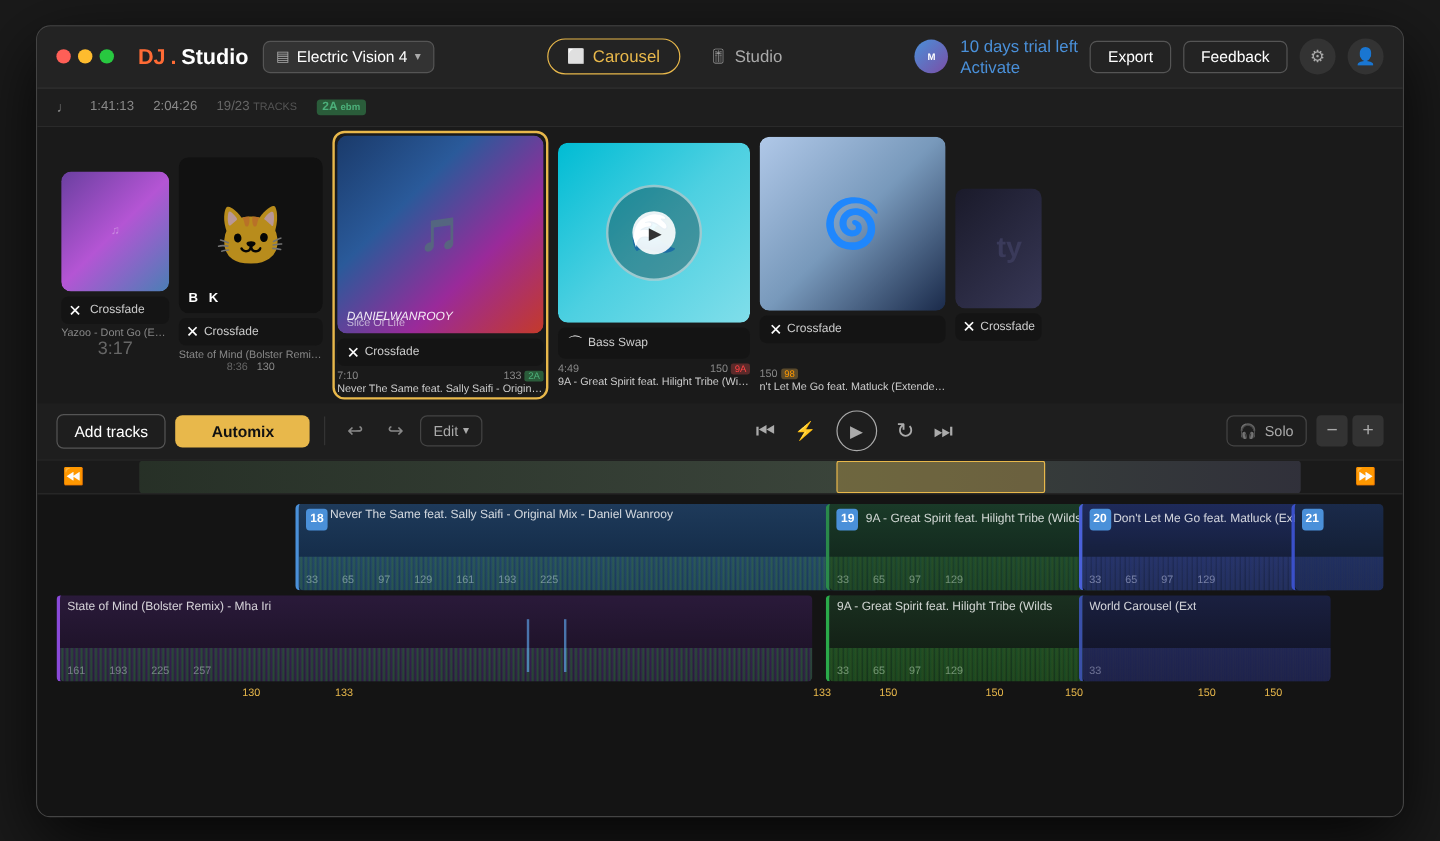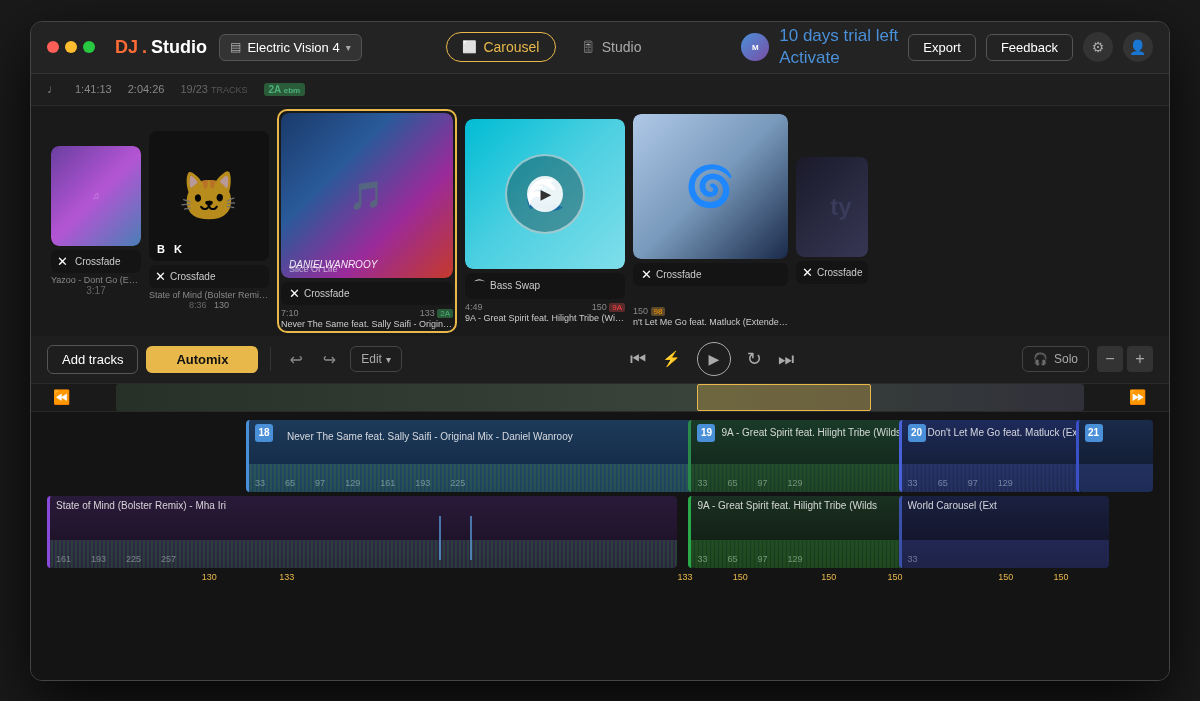--- a/index.html
+++ b/index.html
@@ -100,21 +100,21 @@
       border-radius: 50%;
       background: linear-gradient(135deg, #4a90d9, #7b4ea6);
       display: flex;
       align-items: center;
       justify-content: center;
       font-size: 8px;
       color: white;
       font-weight: bold;
     }
     .trial-text {
-      font-size: 17px;
+      font-size: 14px;
       color: #aaa;
       line-height: 1.3;
     }
     .trial-text span { color: #4a90d9; display: block; }
     .export-btn {
       background: transparent;
       border: 1px solid #555;
       border-radius: 6px;
       padding: 5px 14px;
       color: white;
@@ -508,21 +508,21 @@
         <div class="track-card-inner" style="height:100px">
           <div class="art-1" style="width:90px;height:100px;border-radius:8px;position:relative">
             <div style="position:absolute;inset:0;display:flex;align-items:center;justify-content:center;font-size:10px;color:rgba(255,255,255,0.3)">♫</div>
           </div>
         </div>
         <div class="transition-badge" style="bottom:auto;top:auto;transform:none;position:static;margin-top:4px;background:rgba(20,20,20,0.9);display:flex;flex-direction:row;padding:4px 6px;border-radius:6px">
           <span style="color:white;font-size:13px;margin-right:4px">✕</span>
           <span style="font-size:10px;color:#ccc">Crossfade</span>
         </div>
         <div style="font-size:9px;color:#888;margin-top:2px;white-space:nowrap;overflow:hidden;text-overflow:ellipsis">Yazoo - Dont Go (ENJOY DJS</div>
-        <div style="font-size:10px;color:#666">3:17</div>
+        <div style="font-size:15px;color:#666">3:17</div>
       </div>
 
       <div class="track-card" style="width:120px">
         <div class="track-card-inner" style="height:130px">
           <div style="width:120px;height:130px;background:#111;border-radius:8px;display:flex;align-items:center;justify-content:center;position:relative">
             <div style="font-size:48px;opacity:0.7">🐱</div>
             <div style="position:absolute;bottom:6px;left:8px;font-size:11px;color:white;font-weight:bold;letter-spacing:3px">B K</div>
           </div>
         </div>
         <div style="display:flex;flex-direction:row;align-items:center;gap:4px;margin-top:4px;background:rgba(20,20,20,0.9);border-radius:6px;padding:4px 6px">
@@ -647,21 +647,21 @@
       </div>
       <button class="timeline-nav-btn">⏩</button>
     </div>
 
 
     <div class="tracks-container">
 
       <div style="position:relative;height:72px">
 
         <div class="track-seg" style="left:18%;width:44%;background:linear-gradient(180deg,#1e3a5a 0%,#0f2540 100%);border-left:3px solid #4a90d9">
-          <div style="display:flex;align-items:flex-end;gap:14px">
+          <div style="display:flex;align-items:flex-start;gap:2px">
             <div style="background:#4a90d9;border-radius:3px;width:18px;height:18px;display:flex;align-items:center;justify-content:center;font-size:10px;color:white;font-weight:bold;flex-shrink:0">18</div>
             <span class="seg-label">Never The Same feat. Sally Saifi - Original Mix - Daniel Wanrooy</span>
           </div>
           <div class="seg-beat-nums">
             <span>33</span>
               <span>65</span>
               <span>97</span>
               <span>129</span>
               <span>161</span>
               <span>193</span>

